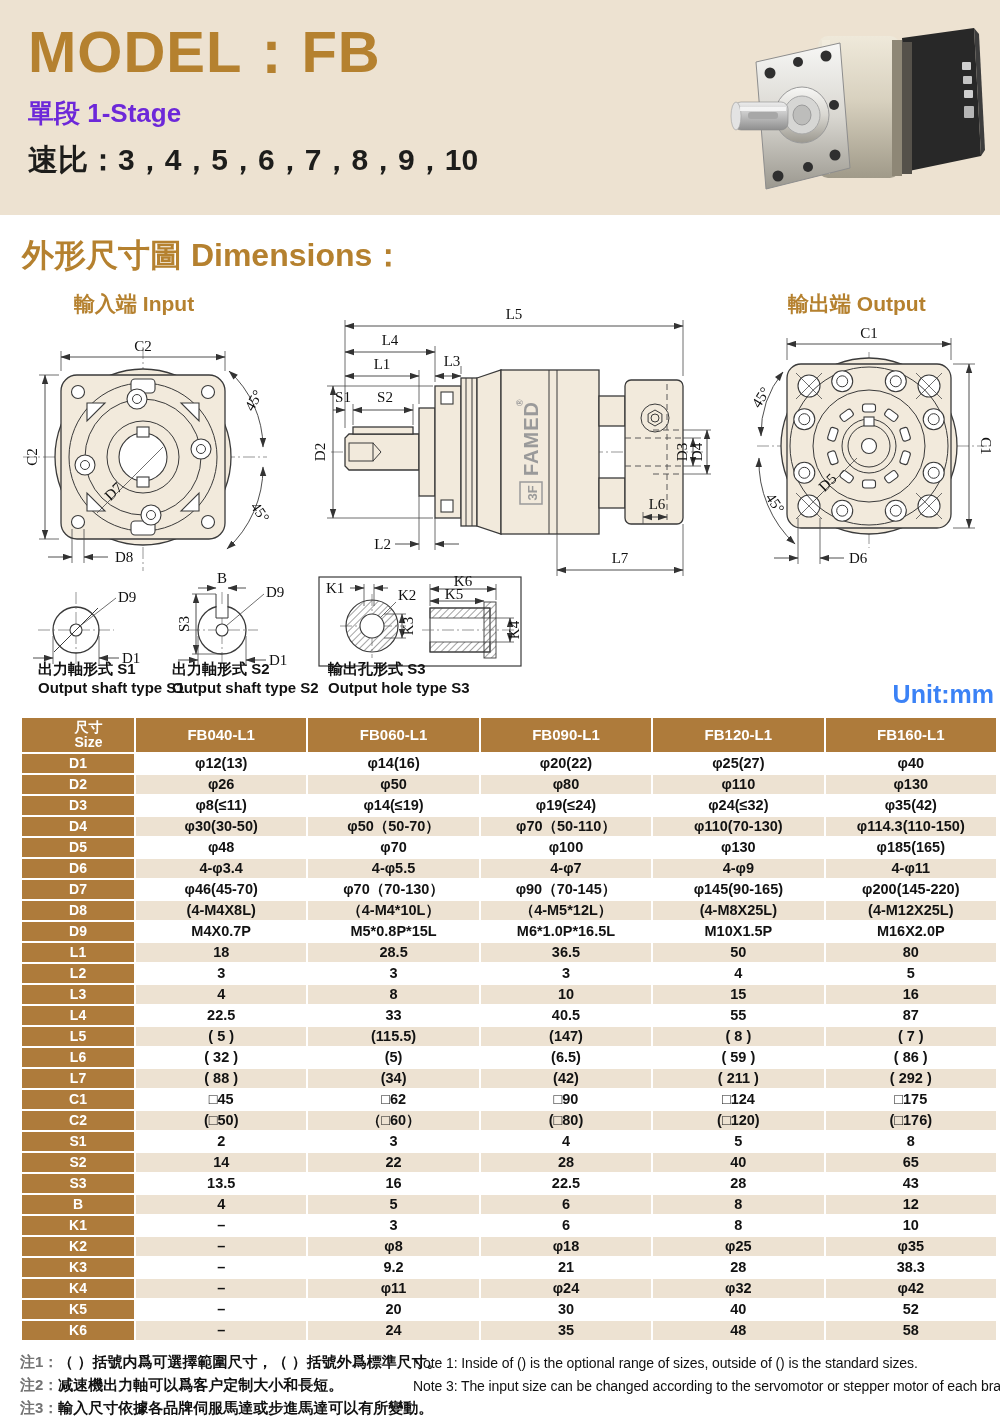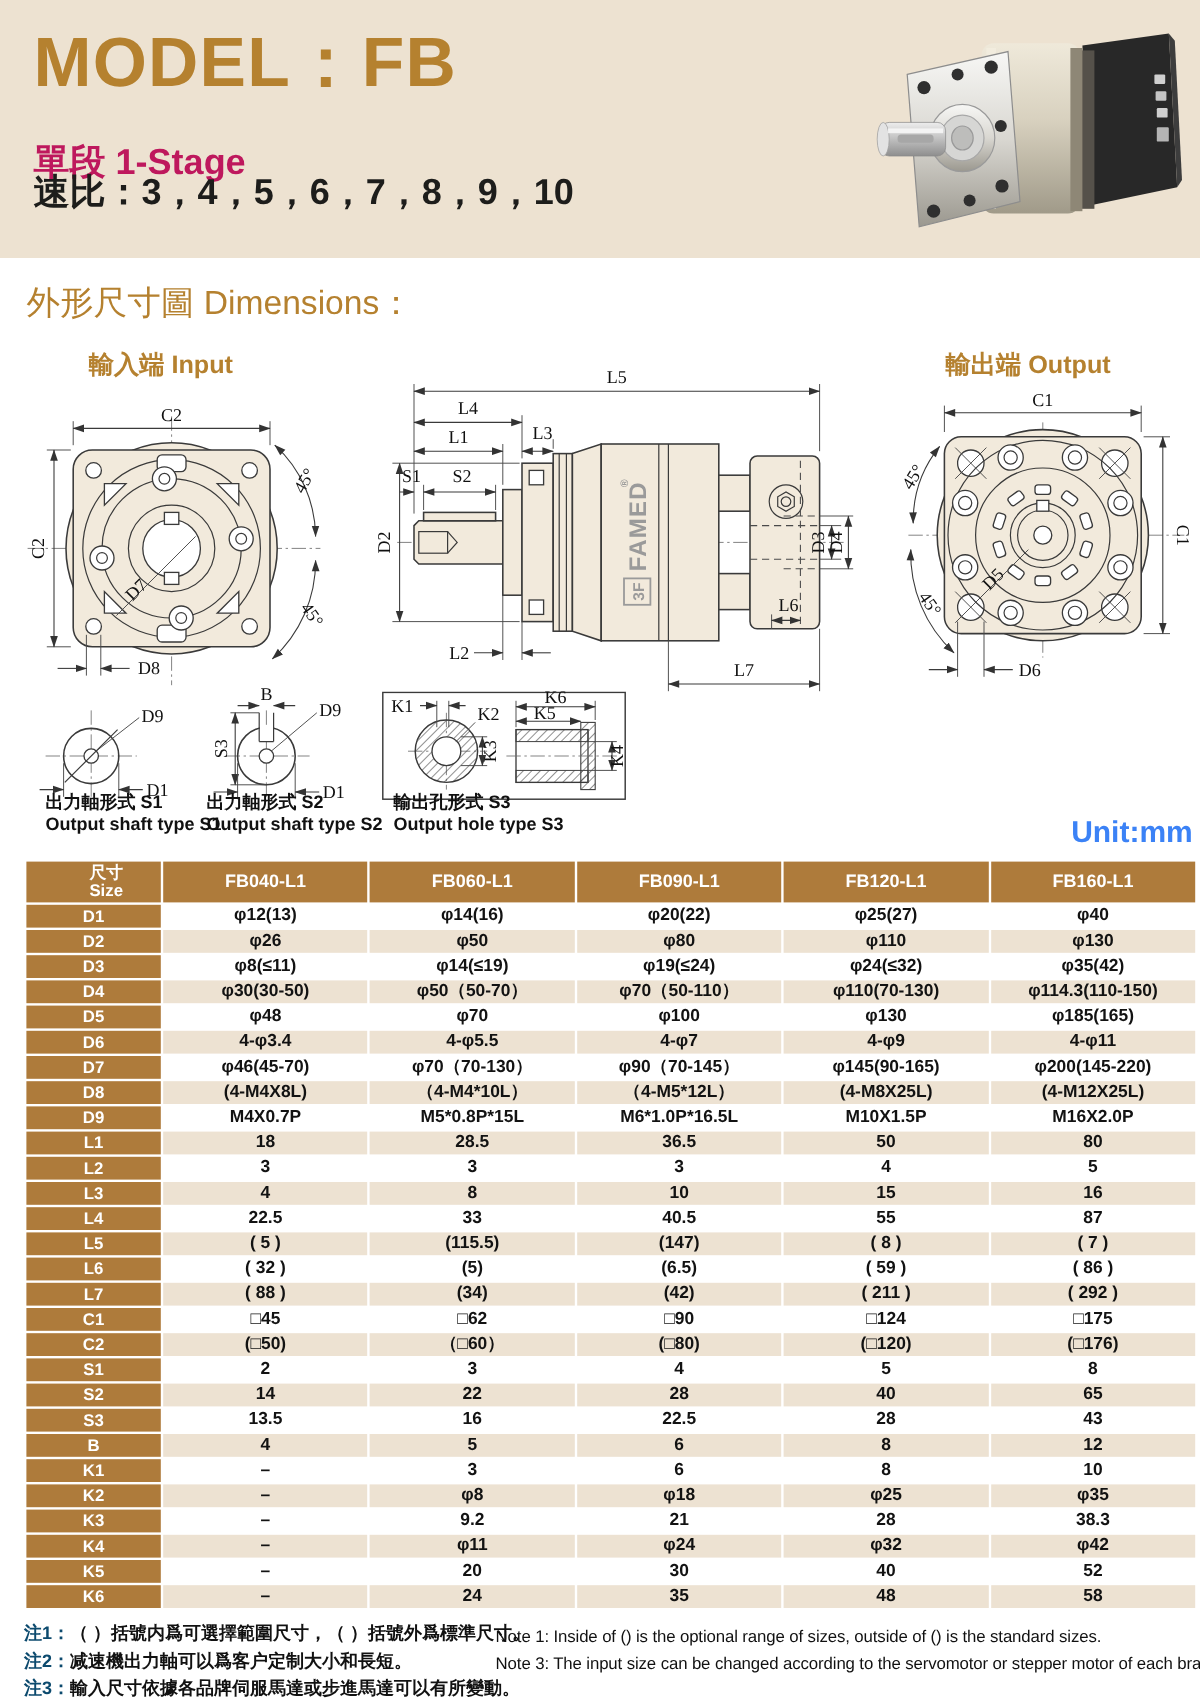--- a/index.html
+++ b/index.html
@@ -2,25 +2,25 @@
 <html><head>
 <meta charset="utf-8">
 <style>
   html,body{margin:0;padding:0;}
   body{width:1000px;height:1421px;position:relative;background:#fff;
        font-family:"Liberation Sans","DejaVu Sans",sans-serif;overflow:hidden;color:#151515;}
   .abs{position:absolute;}
   
   .hero{left:0;top:0;width:1000px;height:215px;background:#EDE2D1;}
   .title{left:28px;top:14px;font-size:58px;font-weight:bold;color:#B5812F;letter-spacing:1px;}
-  .stage{left:28px;top:96px;font-size:30px;font-weight:bold;color:#be185d;margin-top:19px;}
+  .stage{left:28px;top:96px;font-size:26px;font-weight:bold;color:#6d28d9;}
   .ratio{left:28px;top:140px;font-size:30px;font-weight:bold;color:#1d1d1b;}
   #svg-photo{left:726px;top:10px;width:266px;height:200px;}
   
-  .section-title{left:22px;top:234px;font-size:28px;font-weight:normal;color:#B5812F;}
+  .section-title{left:22px;top:234px;font-size:32px;font-weight:bold;color:#B5812F;}
   .io-label{font-size:21px;font-weight:bold;color:#B5812F;}
   #lbl-input{left:74px;top:290px;}
   #lbl-output{left:788px;top:290px;}
   .unit{right:6px;top:680px;font-size:25px;font-weight:600;color:#3b82f6;}
   
   #svg-input {left:15px; top:335px; width:290px;height:250px;}
   #svg-side  {left:303px;top:300px; width:410px;height:295px;}
   #svg-output{left:743px;top:318px; width:255px;height:260px;}
   #svg-s1{left:28px; top:582px;width:135px;height:95px;}
   #svg-s2{left:160px;top:572px;width:160px;height:105px;}
@@ -47,21 +47,21 @@
                font-size:14.5px;color:#121212;height:19px;line-height:1.05;}
   table.dim thead td{background:#AE7B3B;color:#fff;height:34px;font-size:15px;}
   table.dim thead td .two{font-size:14px;line-height:15px;margin-left:21px;}
   table.dim td.rl{background:#AE7B3B;color:#fff;font-size:14px;}
   table.dim tbody tr.odd  td.v{background:#ffffff;}
   table.dim tbody tr.even td.v{background:#EDE2D2;}
   
   .notes-cn{left:20px;top:1350px;width:392px;}
   .notes-en{left:413px;top:1352px;width:585px;}
   .note-line{font-size:15px;font-weight:bold;line-height:23px;color:#111;white-space:nowrap;}
-  .note-label{color:#0c4a6e;}
+  .note-label{color:#737373;}
   .note-en{font-size:14px;font-weight:normal;line-height:23px;color:#111;white-space:nowrap;letter-spacing:-0.1px;}
 </style>
 </head>
 <body>
 
 <svg width="0" height="0" style="position:absolute" aria-hidden="true">
   <defs>
     <marker id="ae" markerWidth="10" markerHeight="7" refX="9" refY="3.5" orient="auto" markerUnits="userSpaceOnUse">
       <path d="M0,0.3 L9.5,3.5 L0,6.7 Z" fill="#333"></path>
     </marker>

